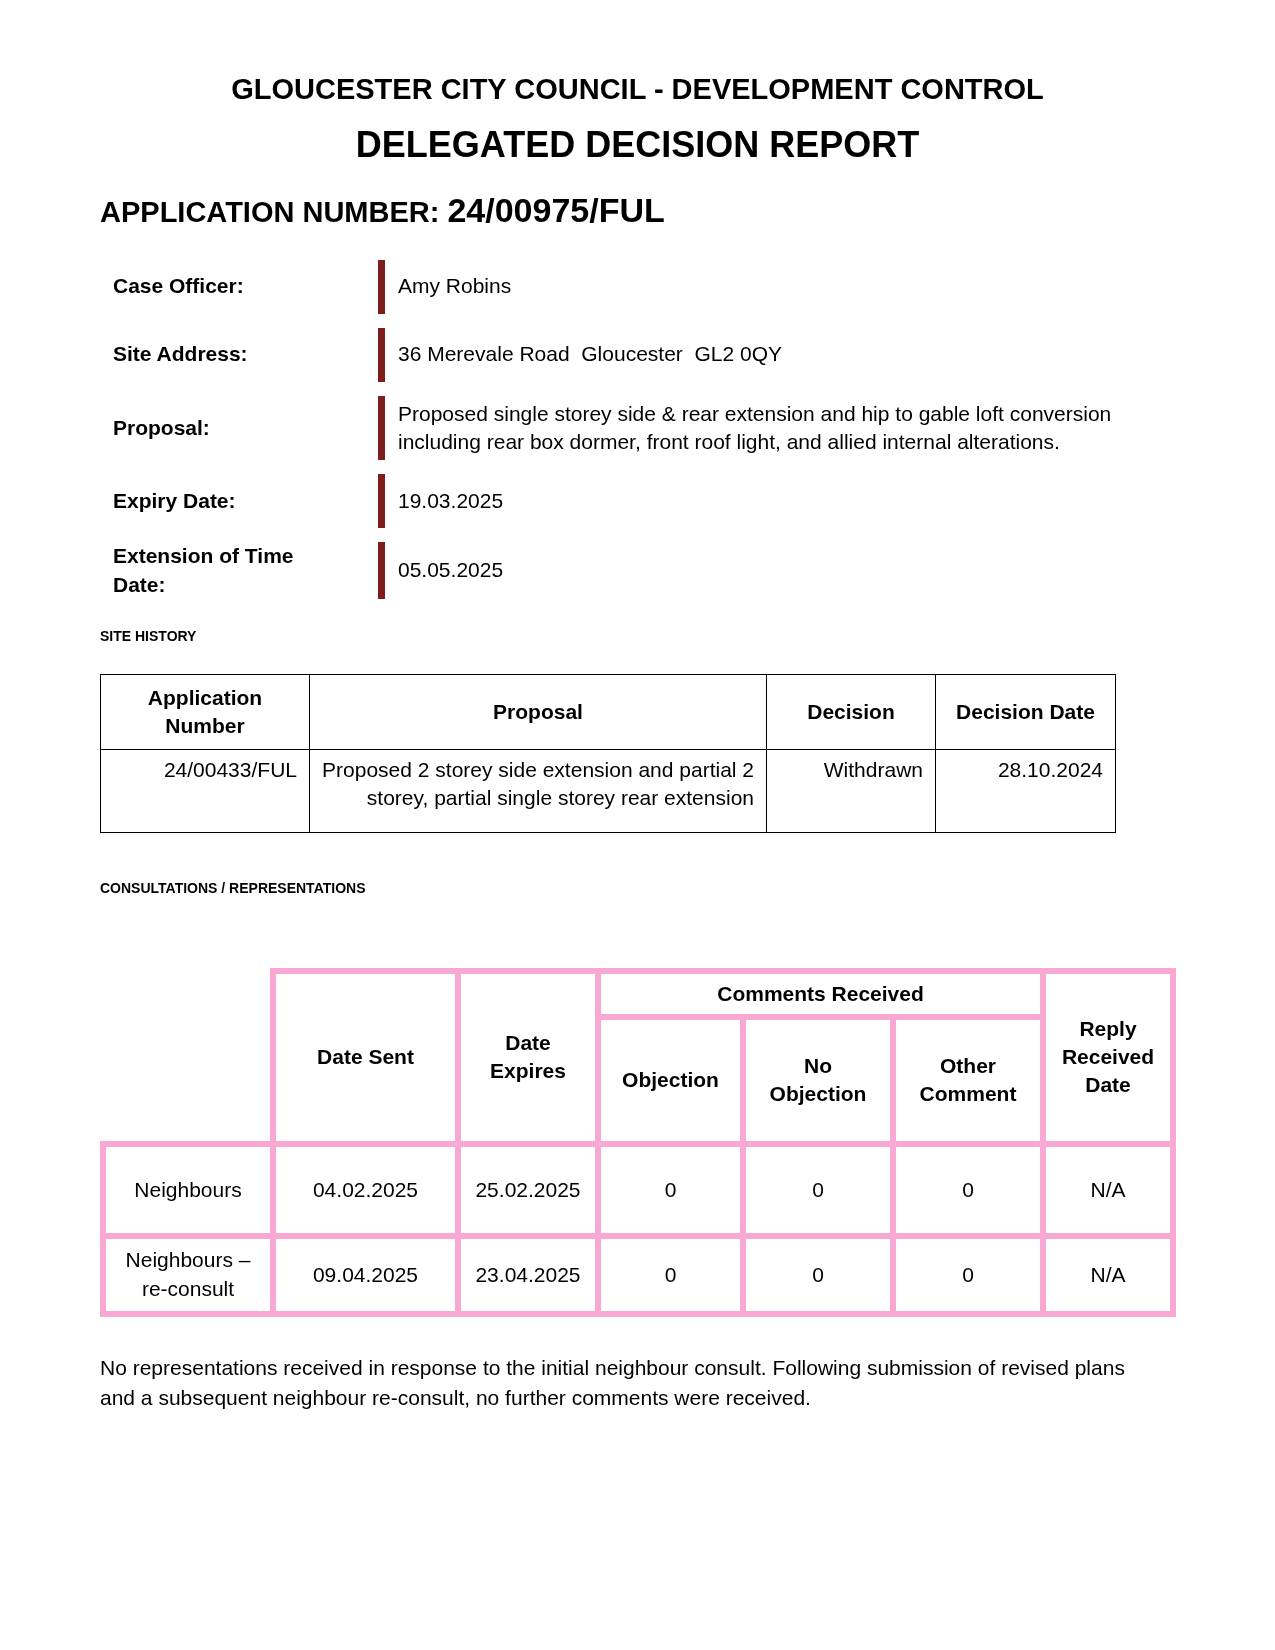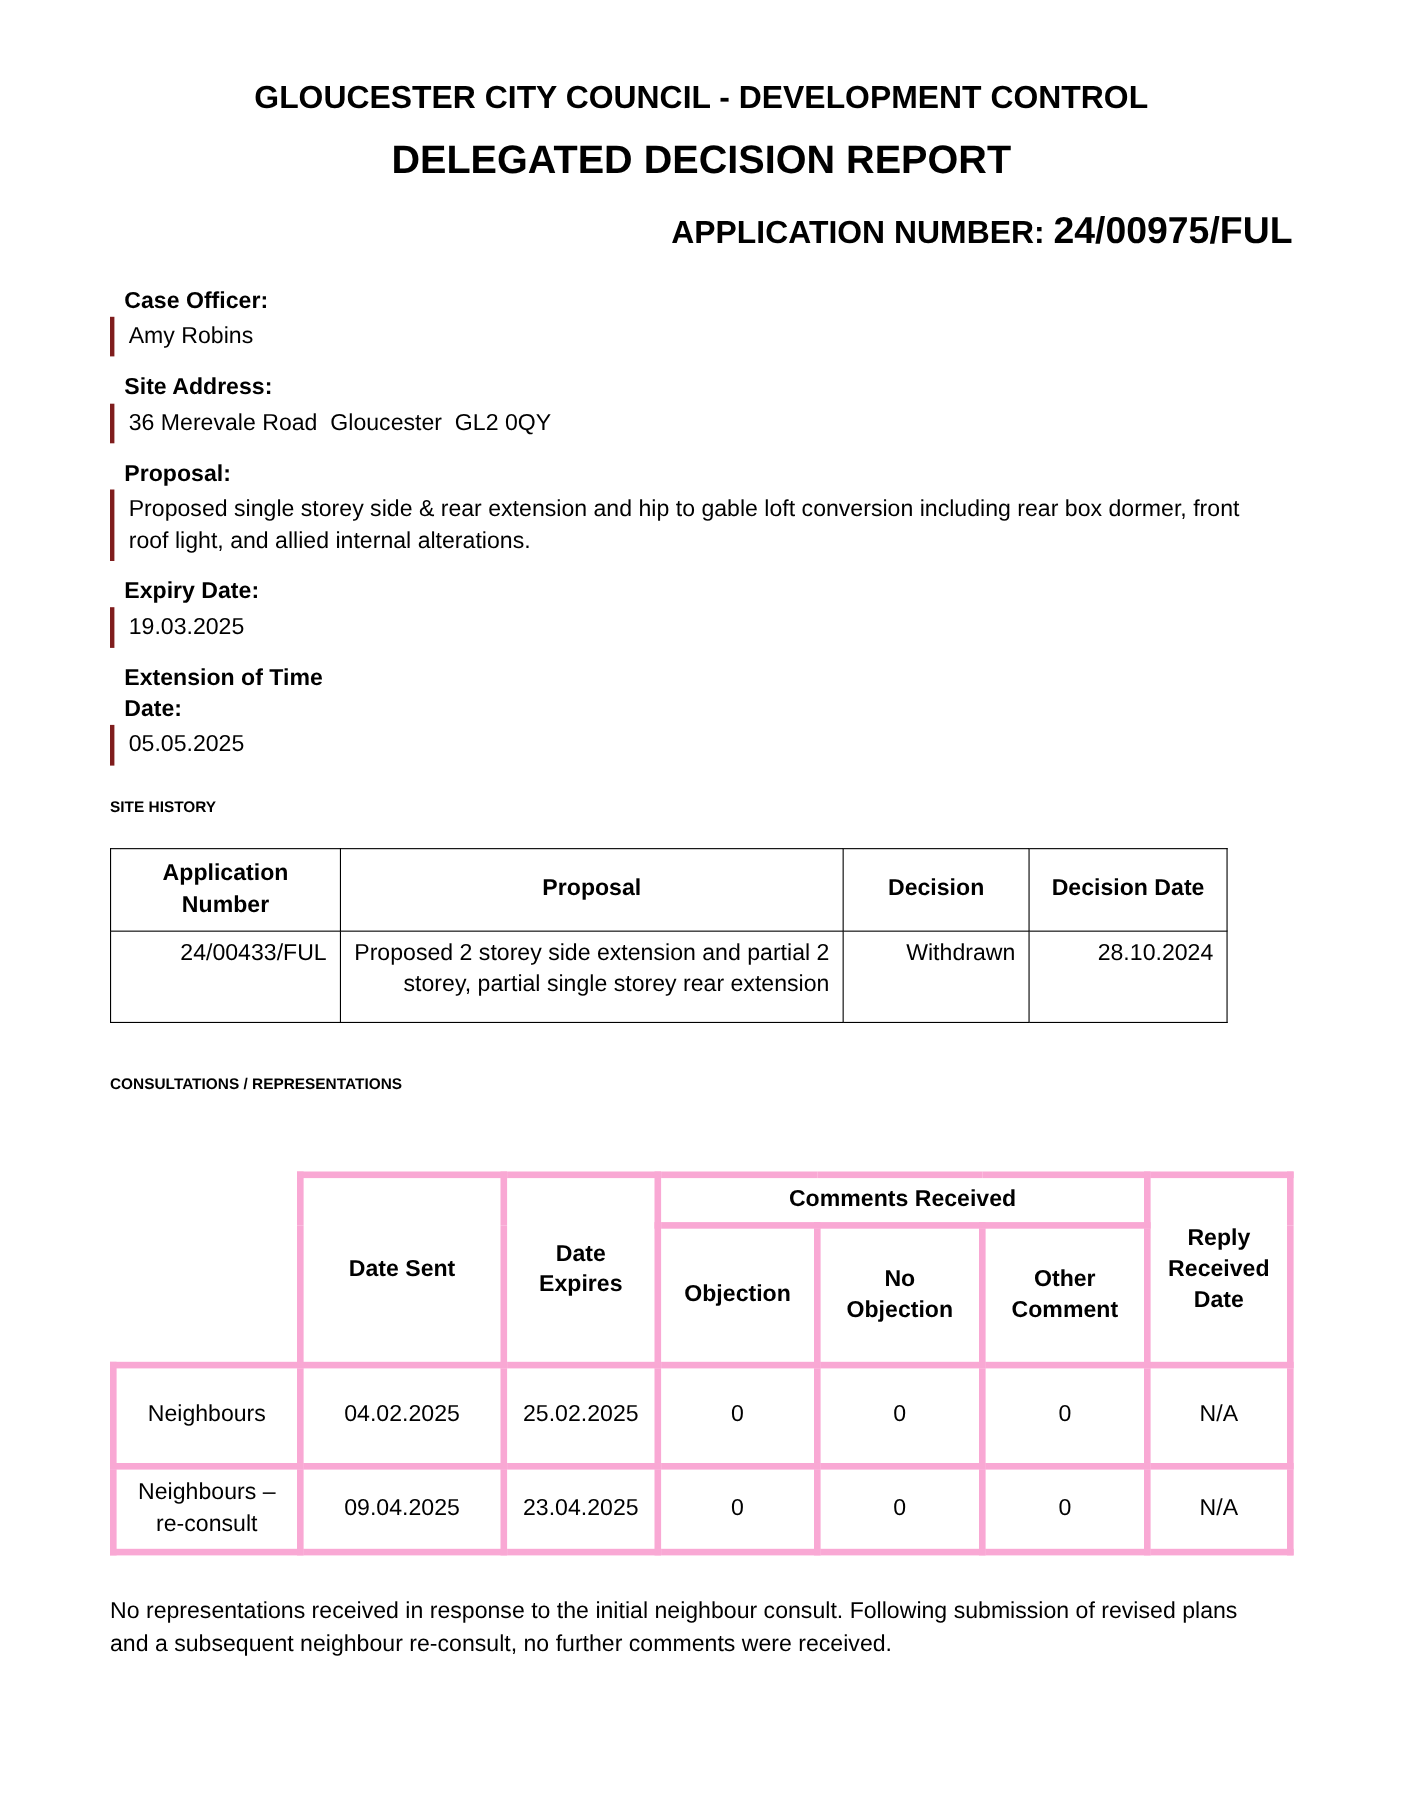--- a/index.html
+++ b/index.html
@@ -14,35 +14,35 @@
     font-size: 21px;
     line-height: 1.35;
     padding-top: 70px;
     margin-left: 30px;
   }
   .content { margin-left: 70px; width: 1075px; }
 
   
   .title-line1 { font-size: 29px; font-weight: bold; text-align: center; }
   .title-line2 { font-size: 36px; font-weight: bold; text-align: center; margin-top: 12px; }
-  .title-line3 { font-size: 29px; font-weight: bold; text-align: right; margin-top: 18px; }
+  .title-line3 { font-size: 29px; font-weight: bold; text-align: left; margin-top: 18px; }
   .app-value   { font-size: 34px; margin-left: 8px; }
 
   
   .details { margin-top: 26px; }
-  .detail-row { display: flex; align-items: stretch; min-height: 54px; margin-bottom: 14px; flex-direction: column; }
+  .detail-row { display: flex; align-items: stretch; min-height: 54px; margin-bottom: 14px; }
   .detail-label {
     width: 278px; flex-shrink: 0;
     padding: 0 55px 0 13px;
     font-weight: bold;
     display: flex; align-items: center;
   }
   .detail-value {
     flex: 1;
-    border-left: 4px solid #7f1d1d;
+    border-left: 7px solid #7f1d1d;
     padding: 4px 32px 4px 13px;
     display: flex; align-items: center;
     white-space: pre-wrap;
   }
 
   
   .section-heading { font-size: 14px; font-weight: bold; margin-top: 28px; }
   .section-heading.consult { margin-top: 46px; }
 
   

